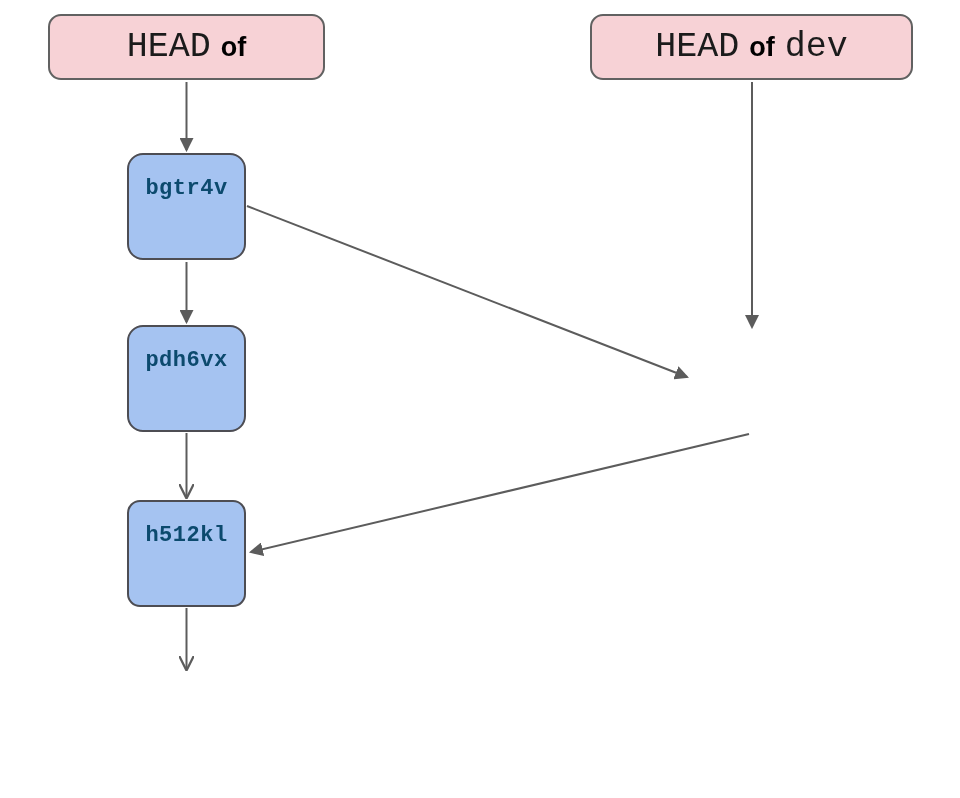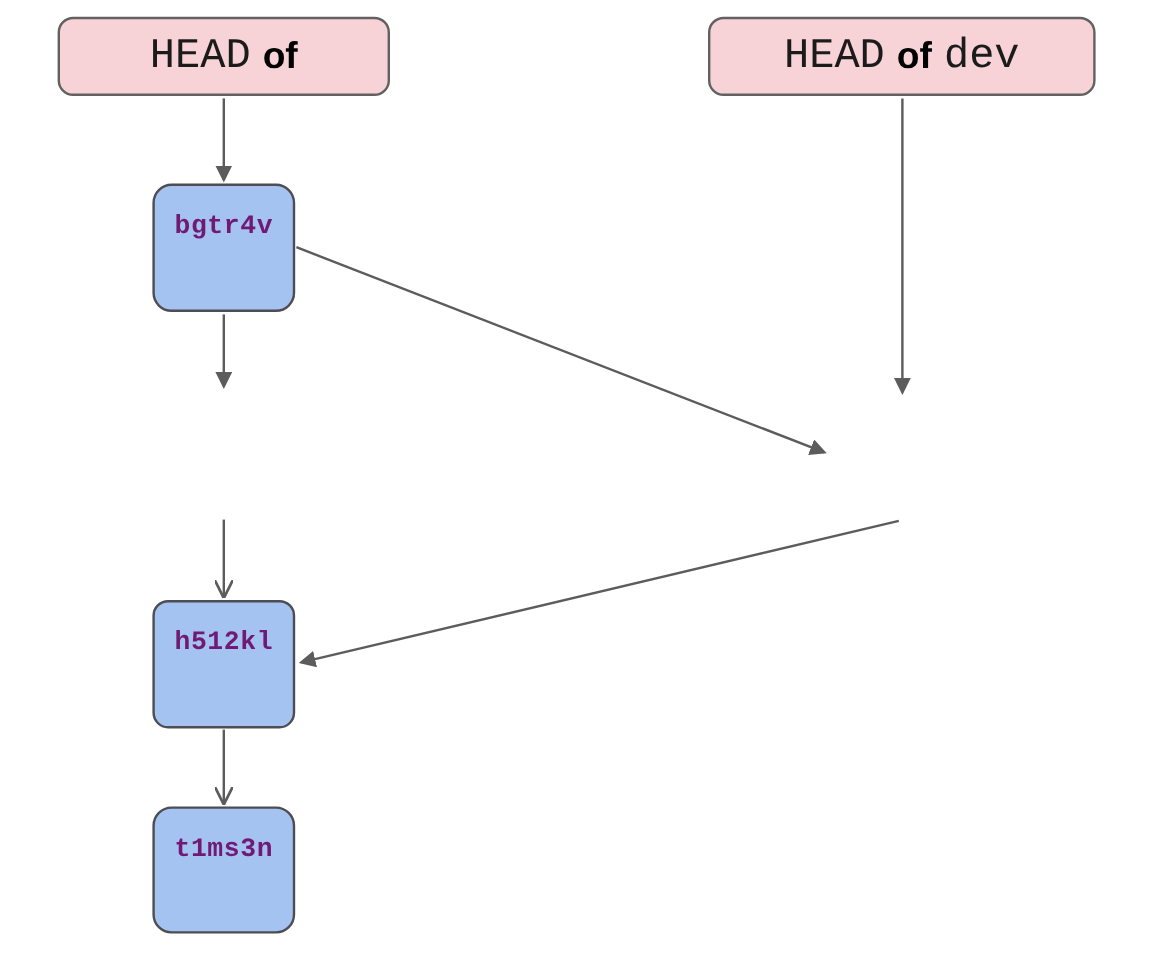--- a/index.html
+++ b/index.html
@@ -32,41 +32,41 @@
     color: #1b1b1b;
   }
   .head-node .mono {
     font-family: "Liberation Mono", "DejaVu Sans Mono", monospace;
     font-size: 35px;
     font-weight: 400;
     letter-spacing: 0px;
   }
   .head-node .sans {
     font-family: "Liberation Sans", "DejaVu Sans", sans-serif;
-    font-size: 31px;
+    font-size: 27px;
     font-weight: 700;
     color: #000000;
   }
   .commit-node {
     position: absolute;
     width: 119px;
     height: 107px;
     background: #a5c3f1;
     border: 2.5px solid #4d4d53;
     border-radius: 16px;
     box-sizing: border-box;
     display: flex;
     justify-content: center;
     align-items: flex-start;
     padding-top: 21px;
     font-family: "Liberation Mono", "DejaVu Sans Mono", monospace;
     font-weight: 700;
     font-size: 22px;
     letter-spacing: 0.5px;
-    color: #701a75;
+    color: #0c4a6e;
   }
   #head-main { left: 48px;  top: 14px; width: 277px; height: 66px; }
   #head-dev  { left: 590px; top: 14px; width: 323px; height: 66px; }
   #commit-bgtr4v { left: 127px; top: 153px; }
   #commit-pdh6vx { left: 127px; top: 325px; }
   #commit-h512kl { left: 127px; top: 500px; border-radius: 13px; }
   #commit-t1ms3n { left: 127px; top: 672px; height: 106px; }
   #commit-qwe09m { left: 691px; top: 330px; width: 122px; height: 103px; }
 </style>
 </head>
@@ -107,23 +107,23 @@
   <div id="head-dev" class="head-node">
     <span class="mono">HEAD</span>
     <span class="sans">of</span>
     <span class="mono">dev</span>
   </div>
 
   <div id="commit-bgtr4v" class="commit-node">
     <span>bgtr4v</span>
   </div>
 
+  <div id="commit-pdh6vx" class="commit-node">
+    <span>pdh6vx</span>
+  </div>
 
   <div id="commit-h512kl" class="commit-node">
     <span>h512kl</span>
   </div>
 
-  <div id="commit-t1ms3n" class="commit-node">
-    <span>t1ms3n</span>
-  </div>
 
 
 </div>
 
 </body></html>

